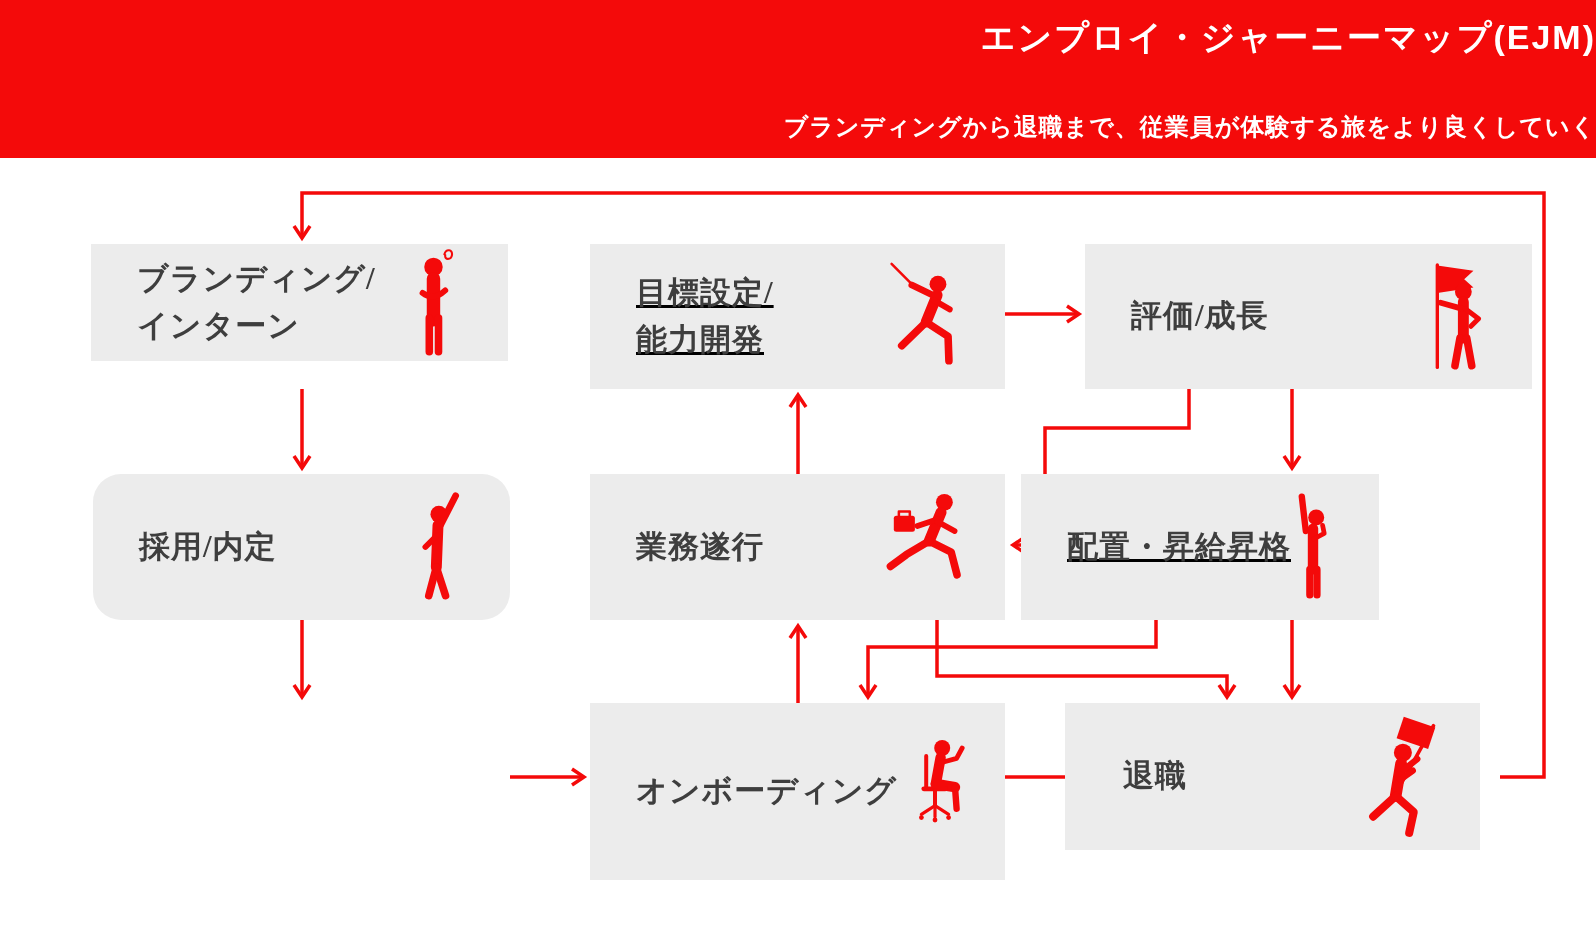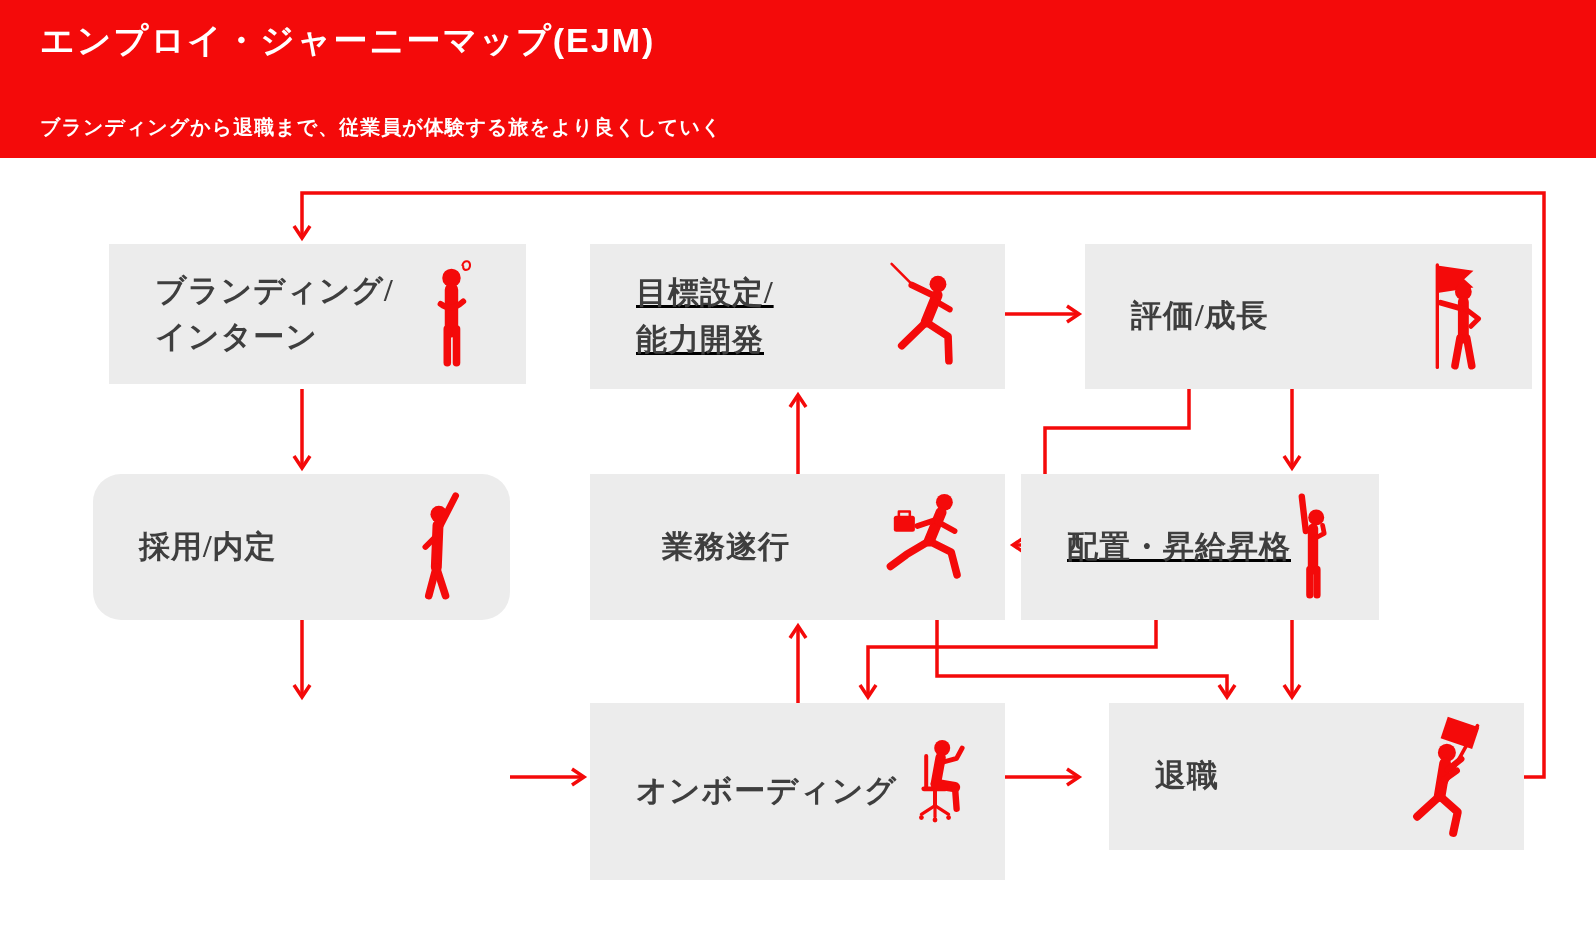--- a/index.html
+++ b/index.html
@@ -15,29 +15,28 @@
     width:1596px;height:944px;
     background:#fff;
     overflow:hidden;
   }
   .header{
     position:absolute;left:0;top:0;
     width:1596px;height:158px;
     background:var(--red);
     color:#fff;
     display:flex;flex-direction:column;
-    align-items:flex-start;justify-content:center;
+    align-items:flex-end;justify-content:center;
     gap:14px;
-    padding-left:40px;
   }
   .header h1{
     font-size:34px;font-weight:bold;letter-spacing:2px;
   }
   .header p{
-    font-size:20px;font-weight:bold;letter-spacing:1px;margin-top:36px;
+    font-size:24px;font-weight:bold;letter-spacing:1px;margin-top:36px;
   }
   .flow{
     position:absolute;left:0;top:0;
     width:1596px;height:944px;
   }
   .arrows{
     position:absolute;left:0;top:0;
   }
   .node{
     position:absolute;
@@ -53,29 +52,29 @@
     padding-left:46px;
     white-space:pre-line;
     letter-spacing:1px;
   }
   .node .pictogram{
     position:absolute;
     right:30px;top:50%;
     transform:translateY(-50%);
   }
   
-  .n0{left:109px;  top:244px; width:417px; height:140px;}
+  .n0{left:91px;  top:244px; width:417px; height:117px;}
   .n1{left:590px; top:244px; width:415px; height:145px;text-decoration:underline;}
   .n2{left:1085px;top:244px; width:447px; height:145px;align-items:center;}
   .n3{left:93px;  top:474px; width:417px; height:146px;border-radius:28px;}
-  .n4{left:590px; top:474px; width:415px; height:146px;padding-left:26px;}
+  .n4{left:590px; top:474px; width:415px; height:146px;}
   .n5{left:1021px;top:474px; width:358px; height:146px;text-decoration:underline;}
   .n6{left:93px;  top:703px; width:417px; height:147px;}
   .n7{left:590px; top:703px; width:415px; height:177px;}
-  .n8{left:1109px;top:703px; width:415px; height:147px;}
+  .n8{left:1065px;top:703px; width:415px; height:147px;padding-left:12px;}
 </style>
 </head>
 <body>
 
 <div class="page">
 
   <div class="header">
     <h1>エンプロイ・ジャーニーマップ(EJM)</h1>
     <p>ブランディングから退職まで、従業員が体験する旅をより良くしていく</p>
   </div>

